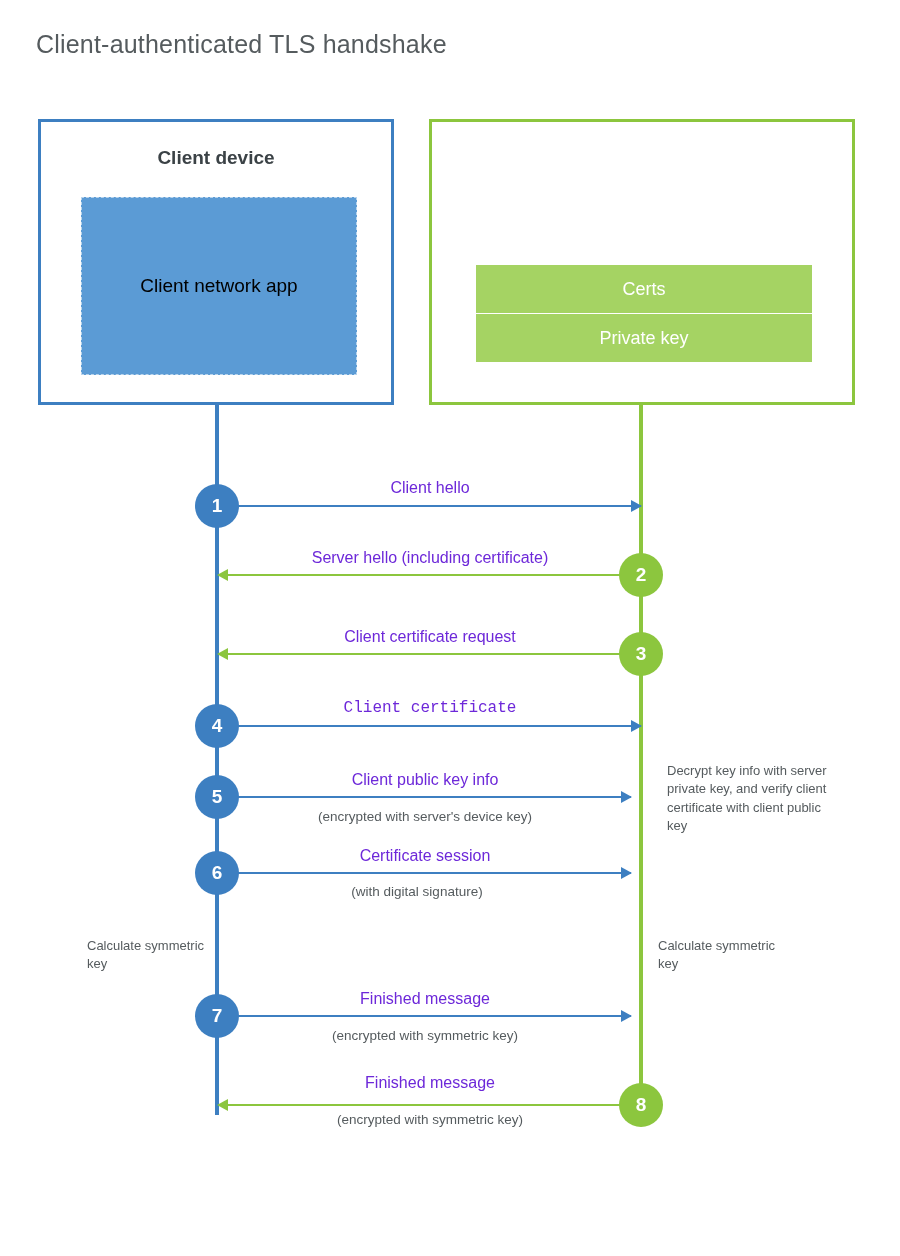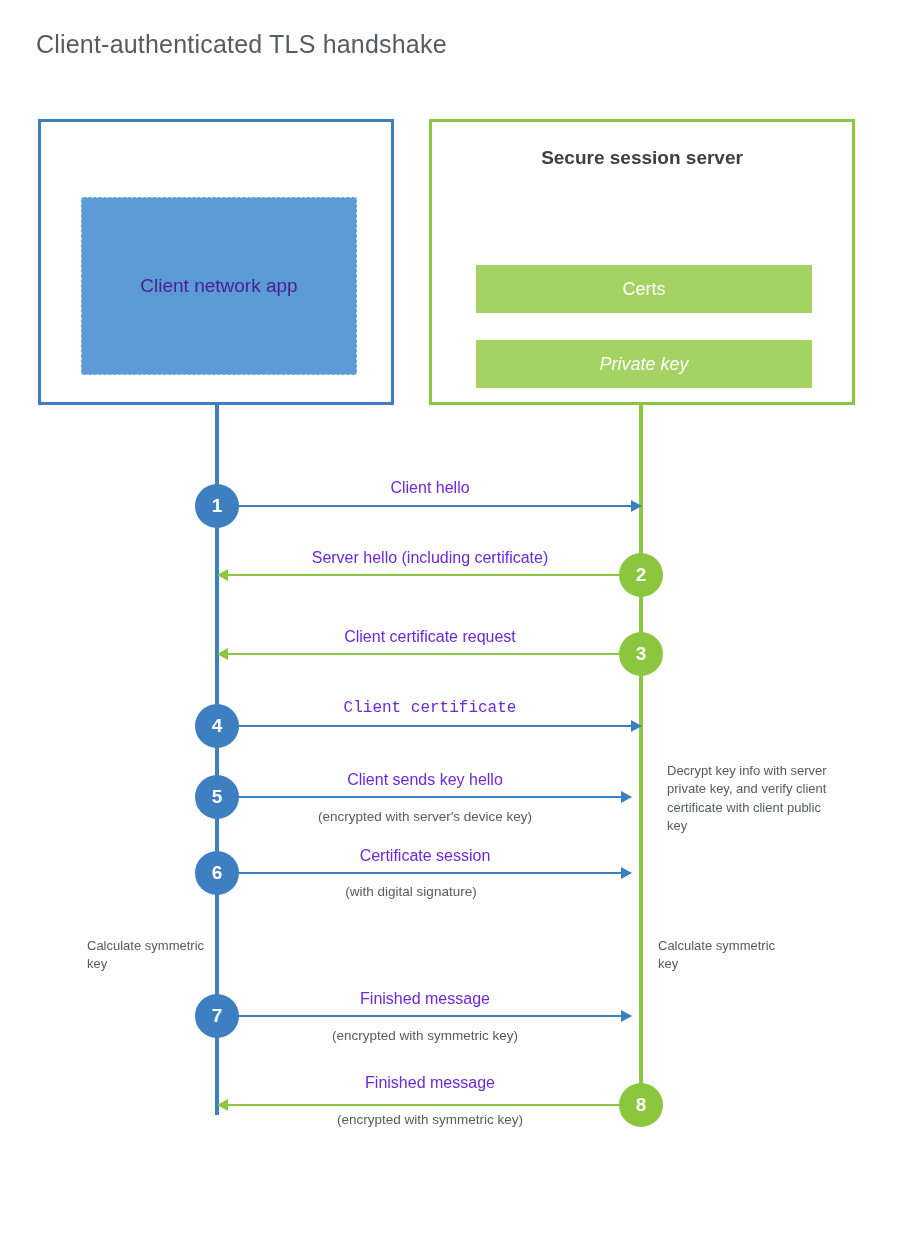--- a/index.html
+++ b/index.html
@@ -55,21 +55,21 @@
   }
   #client-app {
     position: absolute;
     left: 40px;
     top: 75px;
     width: 276px;
     height: 178px;
     background: #5b9bd5;
     border: 1px dashed #b9d4ec;
     box-sizing: border-box;
-    color: #4c1d95;
+    color: #000000;
     font-size: 19px;
     display: flex;
     align-items: center;
     justify-content: center;
     text-align: center;
     line-height: 1.35;
   }
   .server-item {
     position: absolute;
     left: 44px;
@@ -77,21 +77,21 @@
     height: 48px;
     background: #a5d363;
     color: #ffffff;
     font-size: 18px;
     display: flex;
     align-items: center;
     justify-content: center;
   }
   #server-item-0 { top: 80px; }
   #server-item-1 { top: 143px; }
-  #server-item-2 { top: 218px; font-style: italic; }
+  #server-item-2 { top: 192px; }
 
   
   .lifeline {
     position: absolute;
     width: 4px;
   }
   #client-lifeline {
     left: 215px;
     top: 405px;
     height: 710px;
@@ -159,25 +159,25 @@
     color: #555b5e;
   }
   .note.center { text-align: left; }
 </style>
 </head>
 <body>
 
 <div id="page-title">Client-authenticated TLS handshake</div>
 
 <div id="client-box" class="entity-box">
+  <div class="entity-title">Client device</div>
   <div id="client-app">Client network app</div>
 </div>
 
 <div id="server-box" class="entity-box">
-  <div class="entity-title">Secure session server</div>
   <div id="server-item-1" class="server-item">Certs</div>
   <div id="server-item-2" class="server-item">Private key</div>
 </div>
 
 <div id="client-lifeline" class="lifeline"></div>
 <div id="server-lifeline" class="lifeline"></div>
 
 <div class="arrow-blue">
   <div class="arrow-line" style="left:217px; top:505px; width:424px;"></div>
   <div class="arrow-head right" style="left:631px; top:500px;"></div>
@@ -203,30 +203,30 @@
   <div class="arrow-line" style="left:217px; top:725px; width:424px;"></div>
   <div class="arrow-head right" style="left:631px; top:720px;"></div>
 </div>
 <div class="step-label" style="left:218px; top:699px; width:424px;font-family:Liberation Mono, monospace;">Client certificate</div>
 <div class="step-circle blue" style="left:195px; top:704px;">4</div>
 
 <div class="arrow-blue">
   <div class="arrow-line" style="left:217px; top:796px; width:414px;"></div>
   <div class="arrow-head right" style="left:621px; top:791px;"></div>
 </div>
-<div class="step-label" style="left:218px; top:771px; width:414px;">Client sends key hello</div>
+<div class="step-label" style="left:218px; top:771px; width:414px;">Client public key info</div>
 <div class="step-sublabel" style="left:218px; top:809px; width:414px;">(encrypted with server's device key)</div>
 <div class="step-circle blue" style="left:195px; top:775px;">5</div>
 
 <div class="arrow-blue">
   <div class="arrow-line" style="left:217px; top:872px; width:414px;"></div>
   <div class="arrow-head right" style="left:621px; top:867px;"></div>
 </div>
 <div class="step-label" style="left:218px; top:847px; width:414px;">Certificate session</div>
-<div class="step-sublabel" style="left:204px; top:884px; width:414px;">(with digital signature)</div>
+<div class="step-sublabel" style="left:210px; top:884px; width:414px;">(with digital signature)</div>
 <div class="step-circle blue" style="left:195px; top:851px;">6</div>
 
 <div class="arrow-blue">
   <div class="arrow-line" style="left:217px; top:1015px; width:414px;"></div>
   <div class="arrow-head right" style="left:621px; top:1010px;"></div>
 </div>
 <div class="step-label" style="left:218px; top:990px; width:414px;">Finished message</div>
 <div class="step-sublabel" style="left:218px; top:1028px; width:414px;">(encrypted with symmetric key)</div>
 <div class="step-circle blue" style="left:195px; top:994px;">7</div>
 

